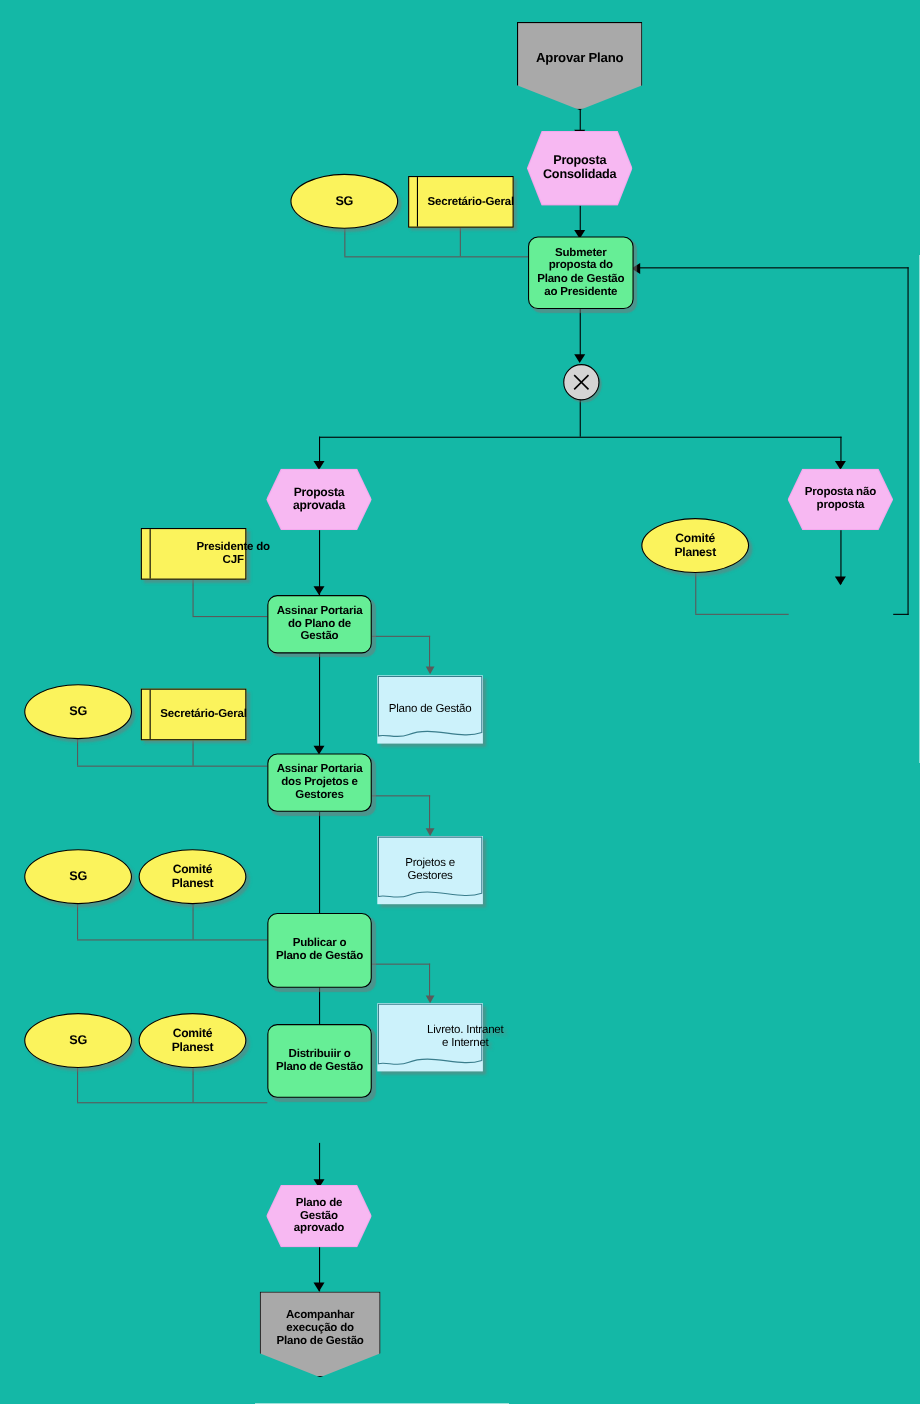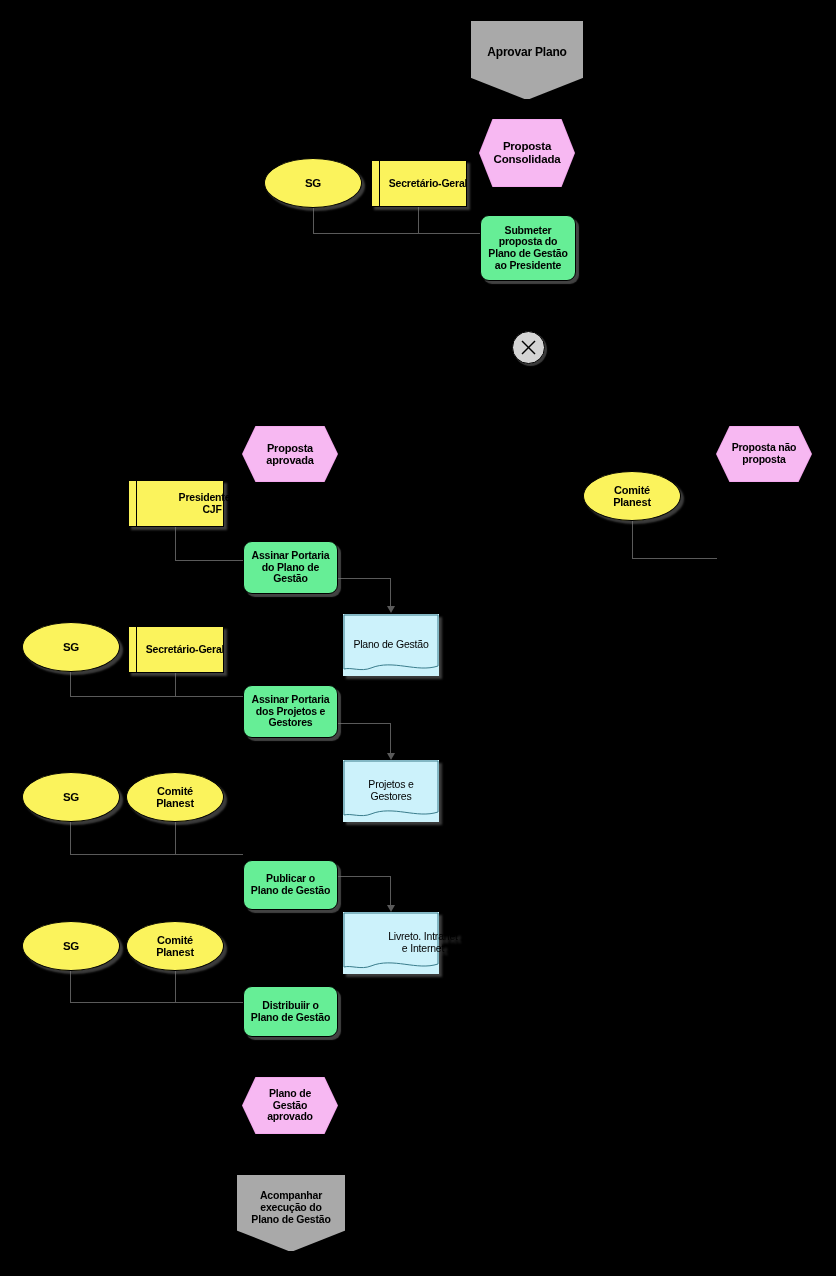--- a/index.html
+++ b/index.html
@@ -1,18 +1,18 @@
 <!DOCTYPE html>
 <html><head>
 <meta charset="utf-8">
 <title>Aprovar Plano - Fluxograma</title>
 <style>
   html,body{margin:0;padding:0;background:#ffffff;}
   body{font-family:"Liberation Sans", sans-serif;}
-  #canvas{position:relative;width:836px;height:1276px;background:#000000;overflow:hidden;}
+  #canvas{position:relative;width:836px;height:1276px;background:#14b8a6;overflow:hidden;}
 
   
   .lbl{
     position:absolute;left:0;top:0;width:100%;height:100%;
     display:flex;align-items:center;justify-content:center;
     text-align:center;font-weight:bold;color:#000000;
     line-height:1.12;letter-spacing:-0.2px;
     pointer-events:none;white-space:pre-line;
   }
 
@@ -282,21 +282,21 @@
 
   <div class="node ellipse" style="left:22px;top:772px;width:98px;height:50px;">
     <span class="lbl" style="font-size:11.5px;">SG</span>
   </div>
 
   <div class="node ellipse" style="left:126px;top:772px;width:98px;height:50px;">
     <span class="lbl" style="font-size:11px;">Comité
 Planest</span>
   </div>
 
-  <div class="node task" style="left:243px;top:860px;width:95px;height:50px;">
+  <div class="node task" style="left:243px;top:830px;width:95px;height:68px;">
     <span class="lbl" style="font-size:10.5px;">Publicar o
 Plano de Gestão</span>
   </div>
 
   <div class="doc" style="left:343px;top:912px;width:96px;height:62px;">
     <svg width="96" height="62" viewBox="0 0 96 62">
       <path d="M1,1 L95,1 L95,52 C74,59 50,45 28,54 C18,58 8,53 1,55 Z" fill="#ccf2fb" stroke="#3a7d8c" stroke-width="1"></path>
     </svg>
     <span class="lbl" style="font-size:10.5px;font-weight:normal;padding-left:32px;">Livreto. Intranet
 e Internet</span>
@@ -304,21 +304,21 @@
 
   <div class="node ellipse" style="left:22px;top:921px;width:98px;height:50px;">
     <span class="lbl" style="font-size:11.5px;">SG</span>
   </div>
 
   <div class="node ellipse" style="left:126px;top:921px;width:98px;height:50px;">
     <span class="lbl" style="font-size:11px;">Comité
 Planest</span>
   </div>
 
-  <div class="node task" style="left:243px;top:986px;width:95px;height:51px;">
+  <div class="node task" style="left:243px;top:931px;width:95px;height:67px;">
     <span class="lbl" style="font-size:10.5px;">Distribuiir o
 Plano de Gestão</span>
   </div>
 
   <div class="hex" style="left:242px;top:1077px;width:96px;height:57px;">
     <div class="hex-in"></div>
     <span class="lbl" style="font-size:10.5px;">Plano de
 Gestão
 aprovado</span>
   </div>

